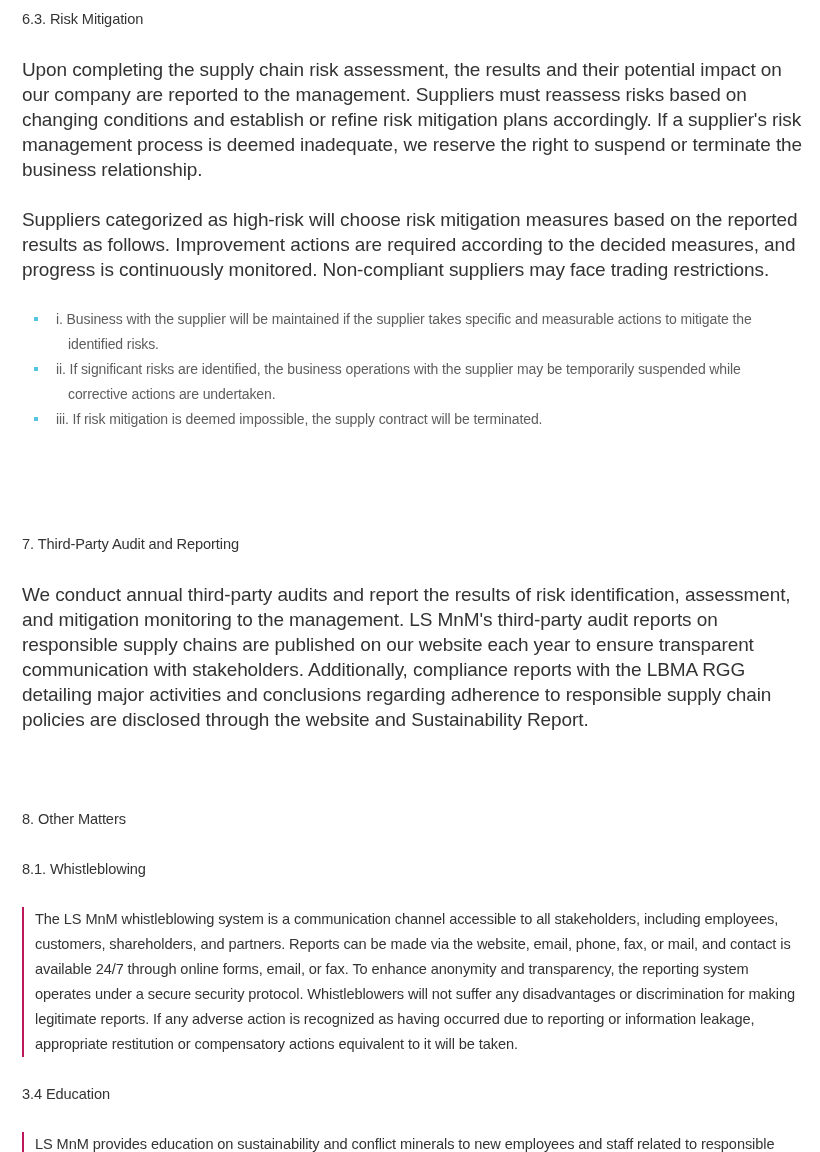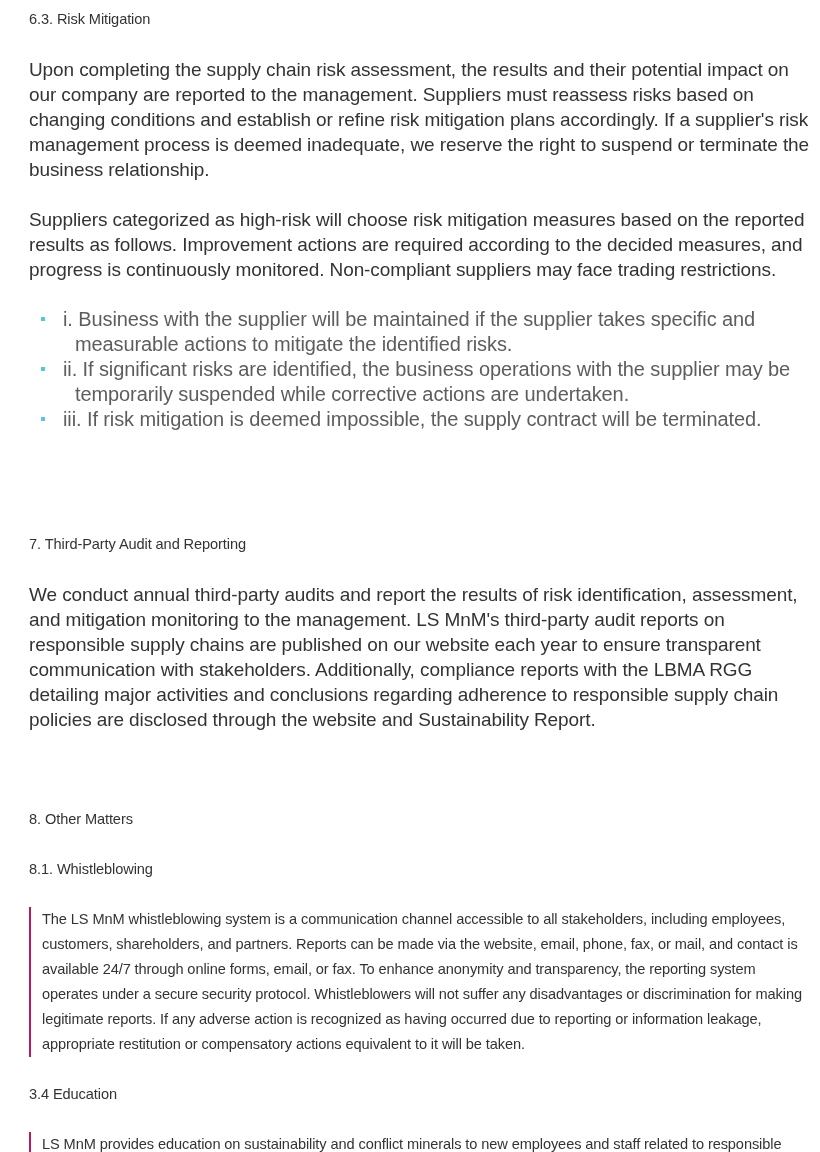--- a/index.html
+++ b/index.html
@@ -14,21 +14,21 @@
     font-family: "Liberation Sans", sans-serif;
     -webkit-font-smoothing: antialiased;
   }
   .page {
     position: relative;
     width: 816px;
     height: 1152px;
     background: #ffffff;
     overflow: hidden;
     box-sizing: border-box;
-    padding: 0 10px 0 29px;
+    padding: 0 10px 0 22px;
   }
   .doc {
     width: 781px;
   }
 
   
   .heading {
     font-size: 14.6px;
     line-height: 25px;
     color: #333333;
@@ -56,21 +56,21 @@
   .sp-xl  { height: 75px; }
 
   
   .bullet-list {
     list-style: none;
     margin: 0;
     padding: 0 0 0 12px;
   }
   .bullet-item {
     position: relative;
-    font-size: 20px;
+    font-size: 14px;
     line-height: 25px;
     color: #5d5d5d;
     letter-spacing: -0.1px;
     padding-left: 22px;
     margin: 0;
   }
   .bullet-item .dot {
     position: absolute;
     left: 0;
     top: 10px;

